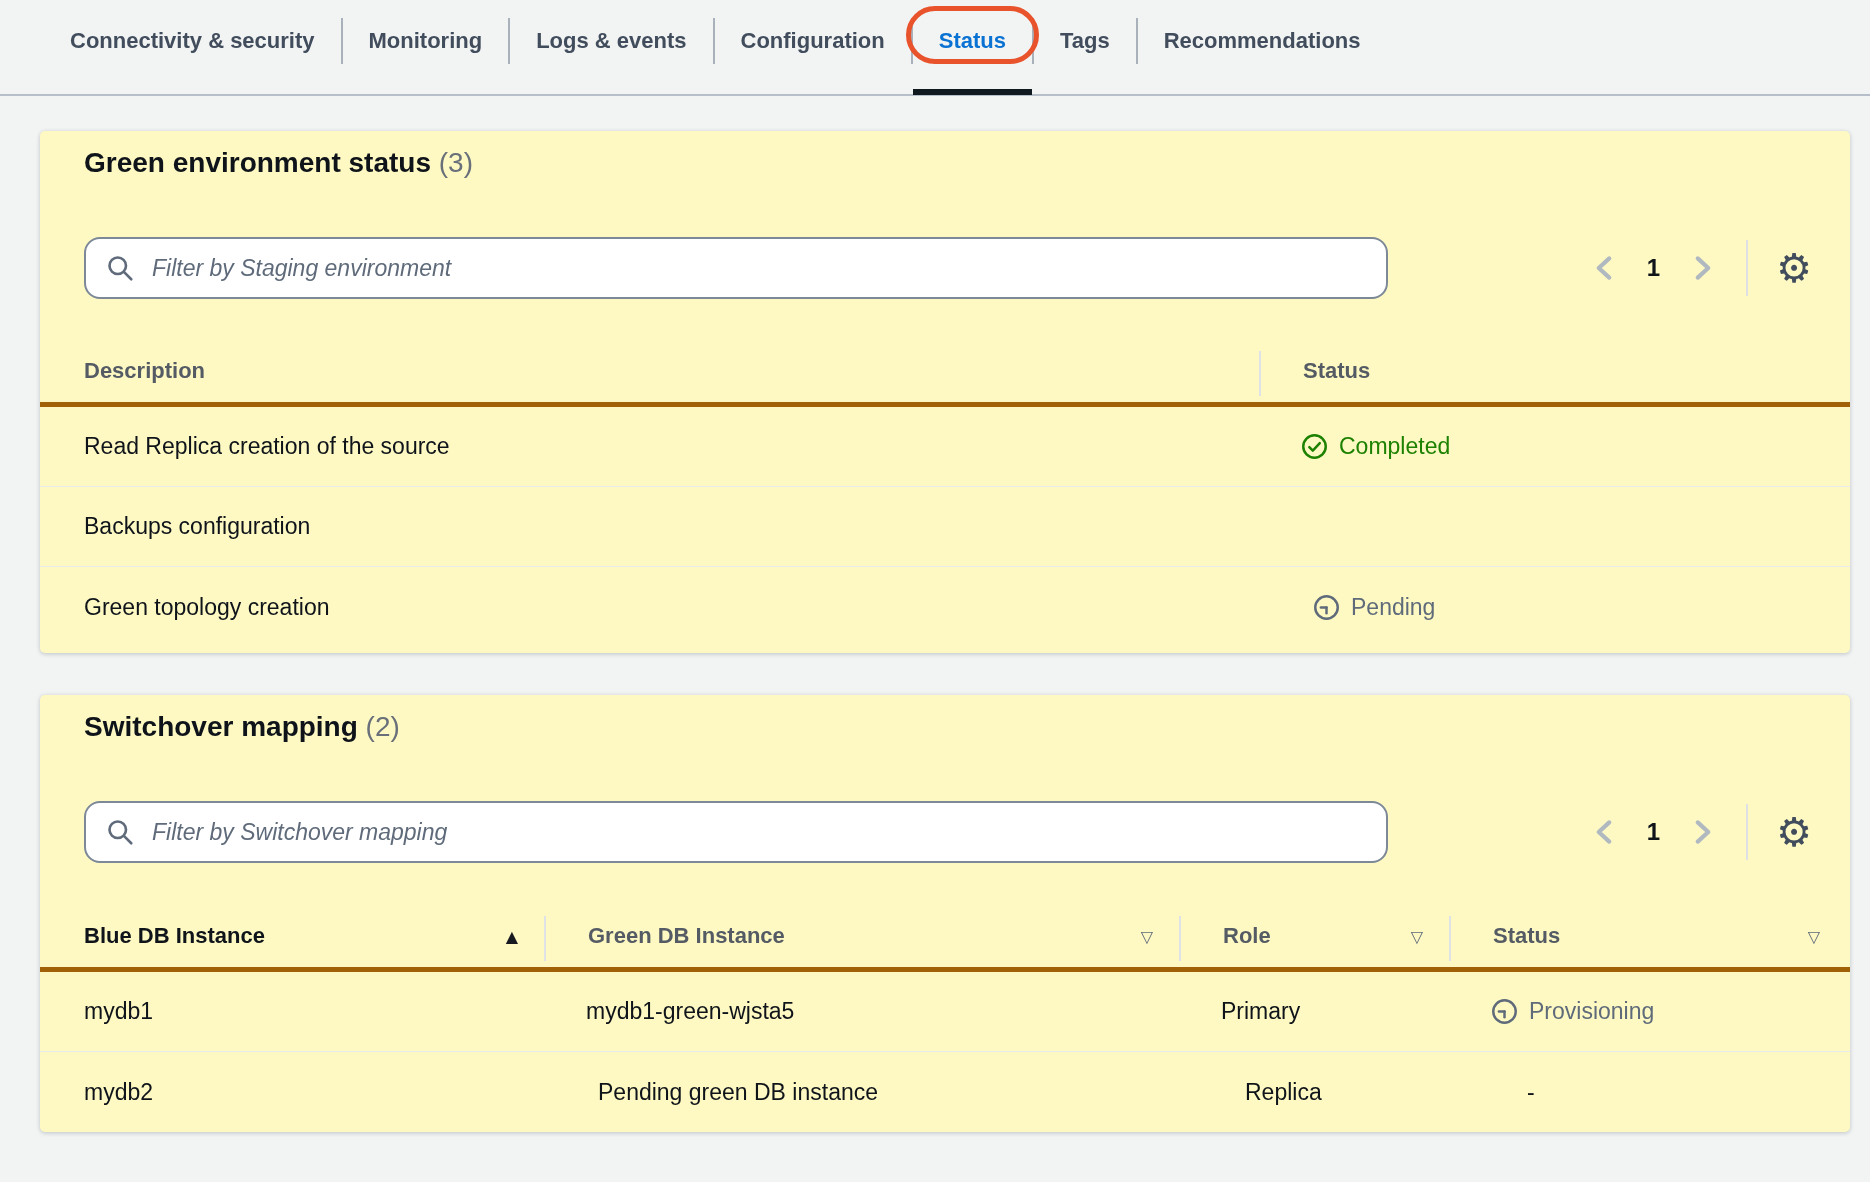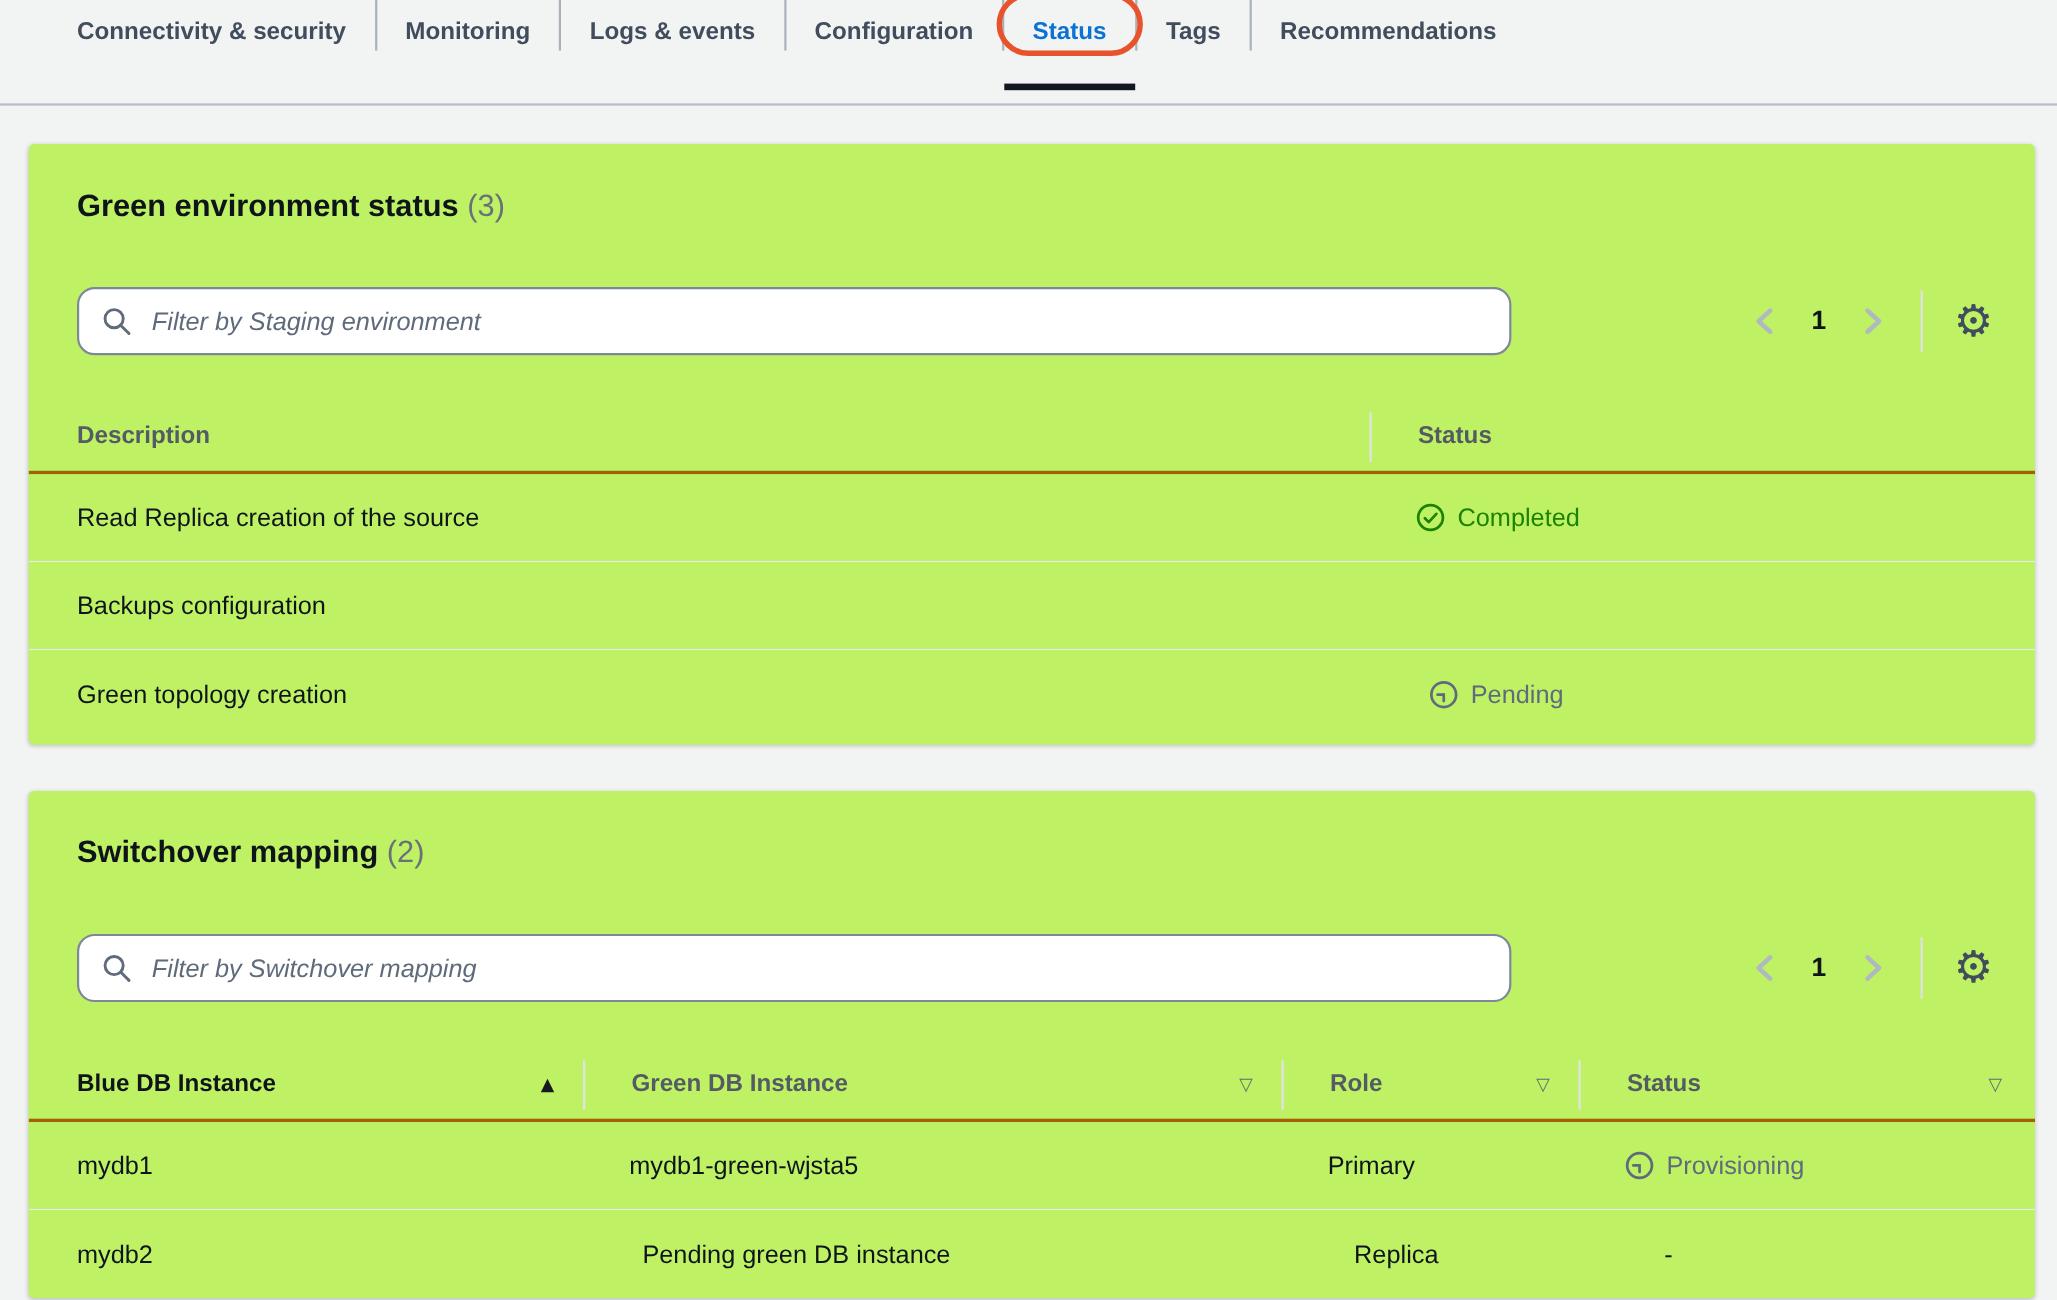--- a/index.html
+++ b/index.html
@@ -9,20 +9,21 @@
     font-family:"Liberation Sans", sans-serif;
     color:#0f141a;
   }
 
   
   .tabbar {
     position:relative;
     height:96px;
     border-bottom:2px solid #b6bec9;
     display:flex;
+    align-items:center;
     padding-left:44px;
   }
   .tab {
     position:relative;
     height:56px;
     display:flex;
     align-items:center;
     padding:0 26px;
     margin-bottom:12px;
     font-size:22px;
@@ -50,26 +51,26 @@
     position:absolute;
     top:-7px; left:-7px; right:-7px;
     height:58px;
     border:5px solid #e8532c;
     border-radius:30px;
     pointer-events:none;
   }
 
   
   .card {
-    background:#bef264;
+    background:#fef9c3;
     border-radius:5px;
     box-shadow:0 1px 4px rgba(0,28,36,0.22);
-    margin-left:26px;
+    margin-left:40px;
     margin-right:20px;
-    padding-top:36px;
+    padding-top:12px;
     overflow:hidden;
   }
   .card-1 { margin-top:35px; }
   .card-2 { margin-top:42px; }
 
   .card-title {
     margin:0 42px 0 44px;
     font-size:28px;
     font-weight:bold;
     line-height:40px;
@@ -145,21 +146,21 @@
     padding:0;
     margin-right:-4px;
   }
 
   
   .table { margin-top:42px; width:100%; }
   .thead {
     display:flex;
     height:67px;
     align-items:flex-start;
-    border-bottom:3px solid #a16207;
+    border-bottom:5px solid #a16207;
   }
   .th {
     position:relative;
     height:100%;
     display:flex;
     align-items:center;
     justify-content:space-between;
     font-size:22px;
     font-weight:bold;
     color:#545b64;

